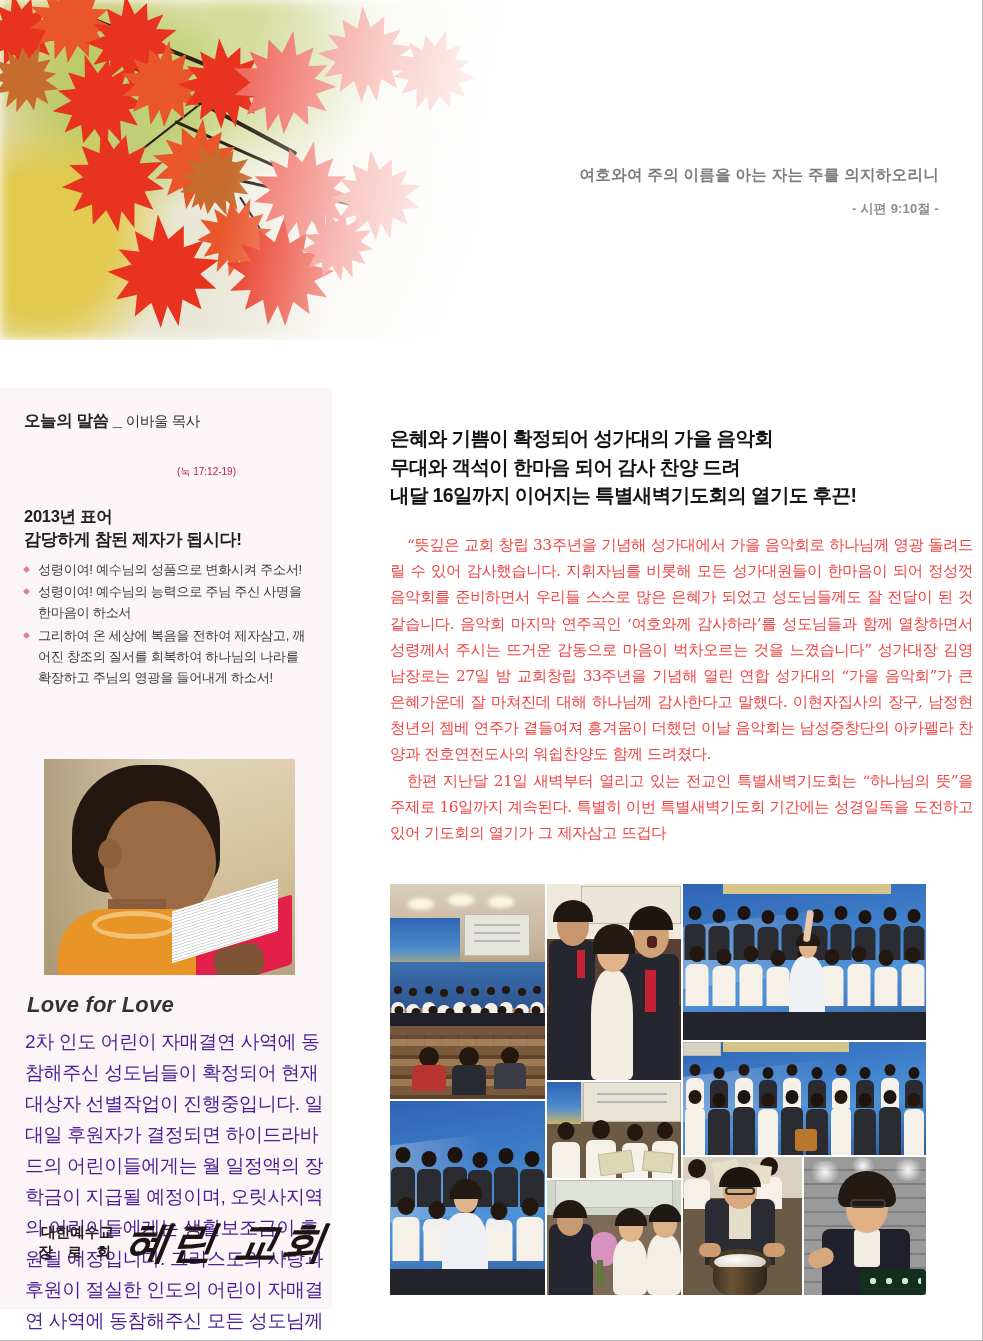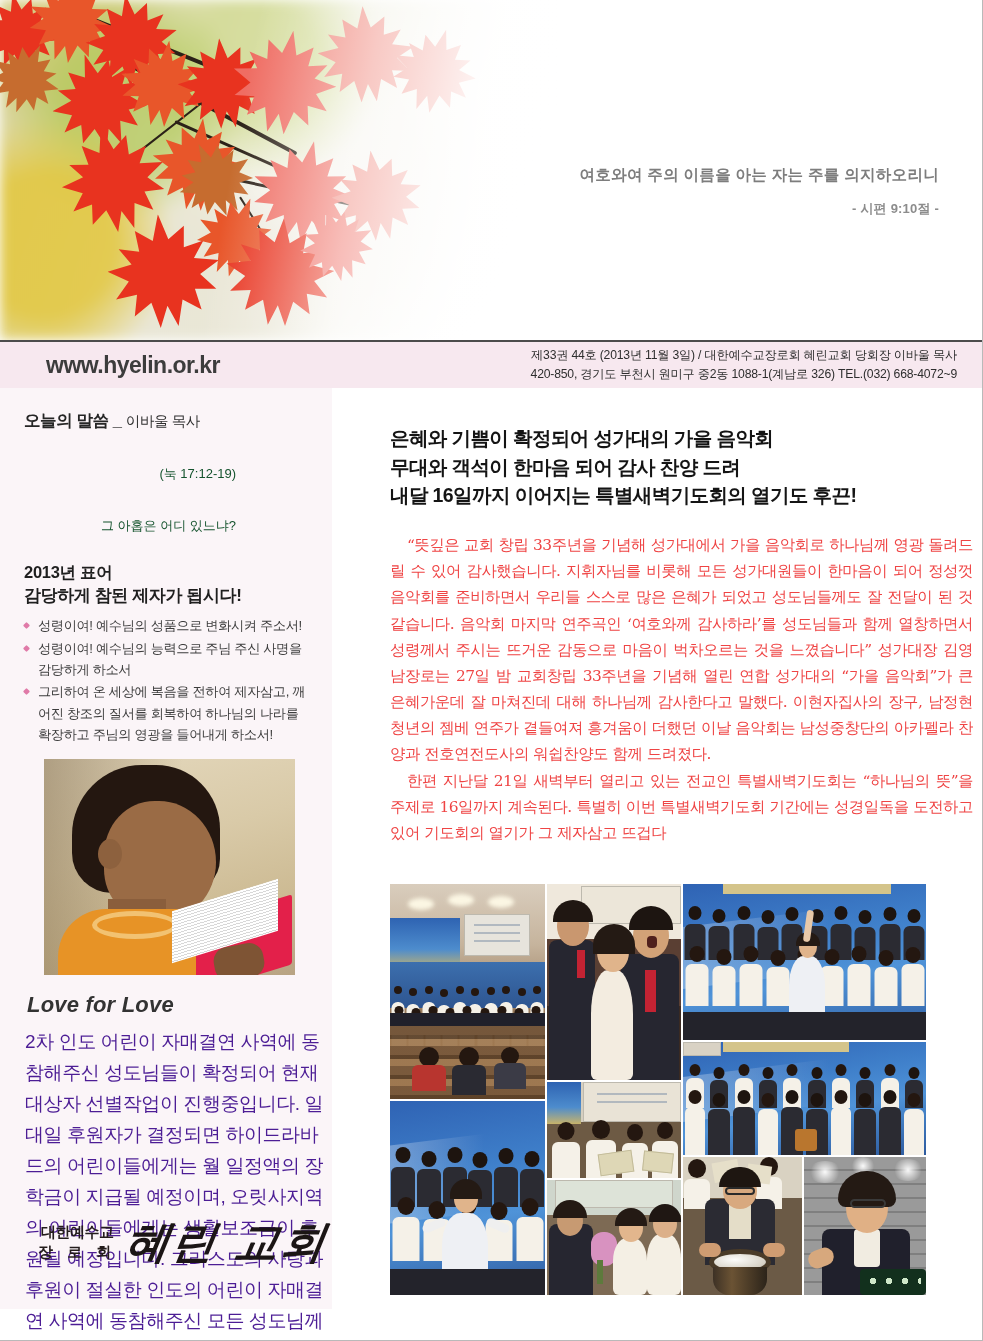--- a/index.html
+++ b/index.html
@@ -147,22 +147,22 @@
     letter-spacing: -.4px;
     margin-bottom: 2px;
   }
   .sermon-head .pastor {
     font-size: 14.5px;
     font-weight: 400;
     color: #2e2e2e;
   }
   .sermon-sub {
     text-align: right;
-    font-size: 13px;
-    color: #14532d;
+    font-size: 10px;
+    color: #be185d;
     line-height: 1.55;
     padding-right: 76px;
     margin-top: 32px;
   }
 
   .motto-year {
     margin-top: 26px;
     font-size: 16.5px;
     font-weight: 700;
     color: #1f1f1f;
@@ -522,42 +522,34 @@
 
       <div class="hero-fade"></div>
     </div>
 
     <div class="verse">
       <div>여호와여 주의 이름을 아는 자는 주를 의지하오리니</div>
       <span class="ref">- 시편 9:10절 -</span>
     </div>
   </div>
 
-  <div class="masthead">
-    <div class="url">www.hyelin.or.kr</div>
-    <div class="pubinfo">
-      <div>제33권 44호 (2013년 11월 3일) / 대한예수교장로회 혜린교회   당회장 이바울 목사</div>
-      <div>420-850, 경기도 부천시 원미구 중2동 1088-1(계남로 326)  TEL.(032) 668-4072~9</div>
-    </div>
-  </div>
 
   <div class="sidebar">
 
     <div class="sermon-head">
       <span>오늘의 말씀 _</span>
       <span class="pastor">이바울 목사</span>
     </div>
     <div class="sermon-sub">(눅 17:12-19)</div>
-    <div class="sermon-sub">그 아홉은 어디 있느냐?</div>
 
     <div class="motto-year">2013년 표어</div>
     <div class="motto-main">감당하게 참된 제자가 됩시다!</div>
     <ul class="motto-list">
       <li><span class="dot"></span><span>성령이여! 예수님의 성품으로 변화시켜 주소서!</span></li>
-      <li><span class="dot"></span><span>성령이여! 예수님의 능력으로 주님 주신 사명을 감당하게 하소서</span></li>
+      <li><span class="dot"></span><span>성령이여! 예수님의 능력으로 주님 주신 사명을 한마음이 하소서</span></li>
       <li><span class="dot"></span><span>그리하여 온 세상에 복음을 전하여 제자삼고, 깨어진 창조의 질서를 회복하여 하나님의 나라를 확장하고 주님의 영광을 들어내게 하소서!</span></li>
     </ul>
 
     <div class="india-photo">
       <div class="wall"></div>
       <div class="wall-shadow"></div>
       <div class="ip-hair"></div>
       <div class="ip-face"></div>
       <div class="ip-ear"></div>
       <div class="ip-neck"></div>

